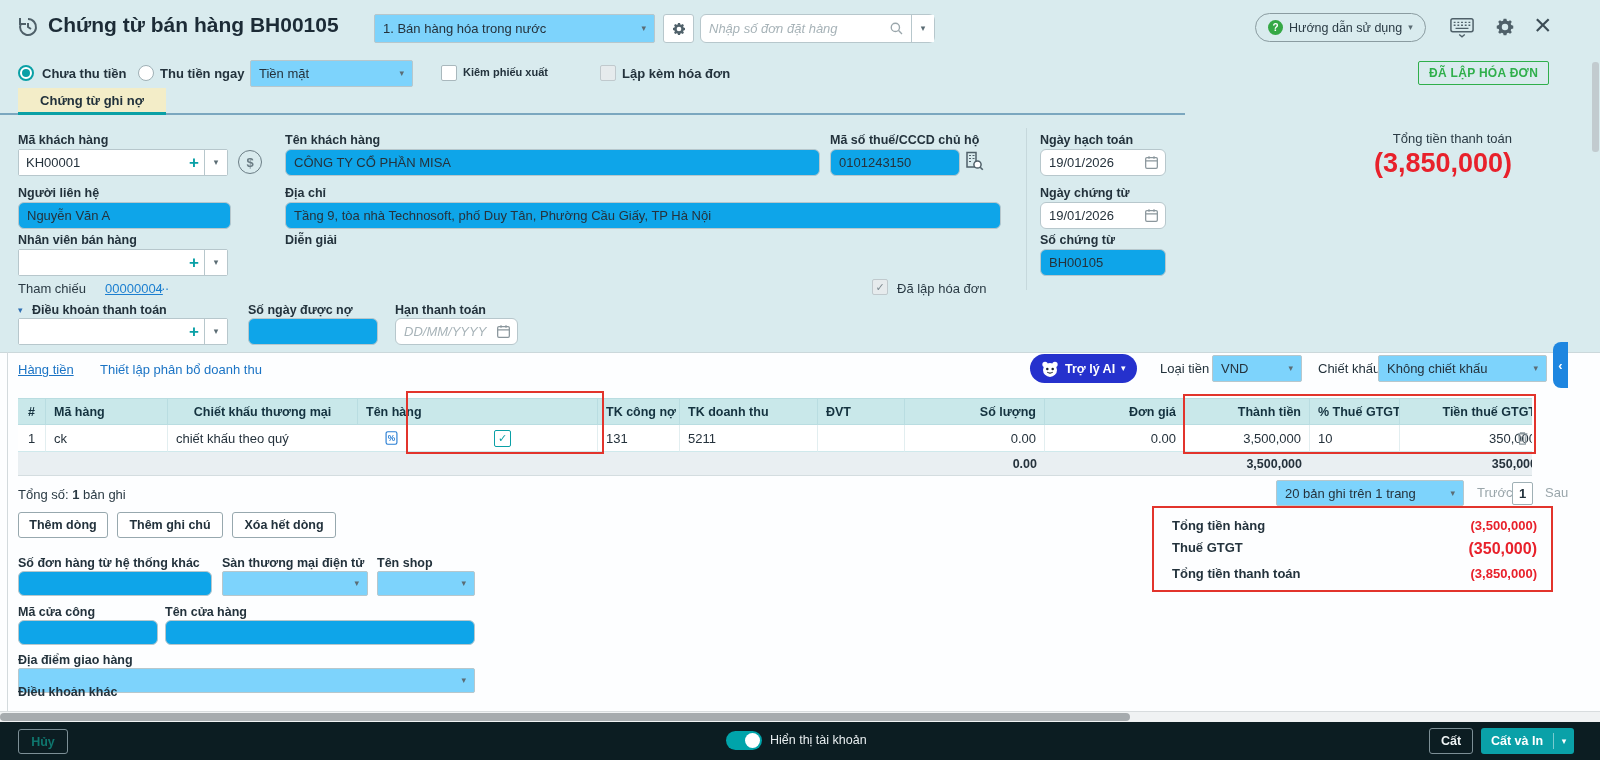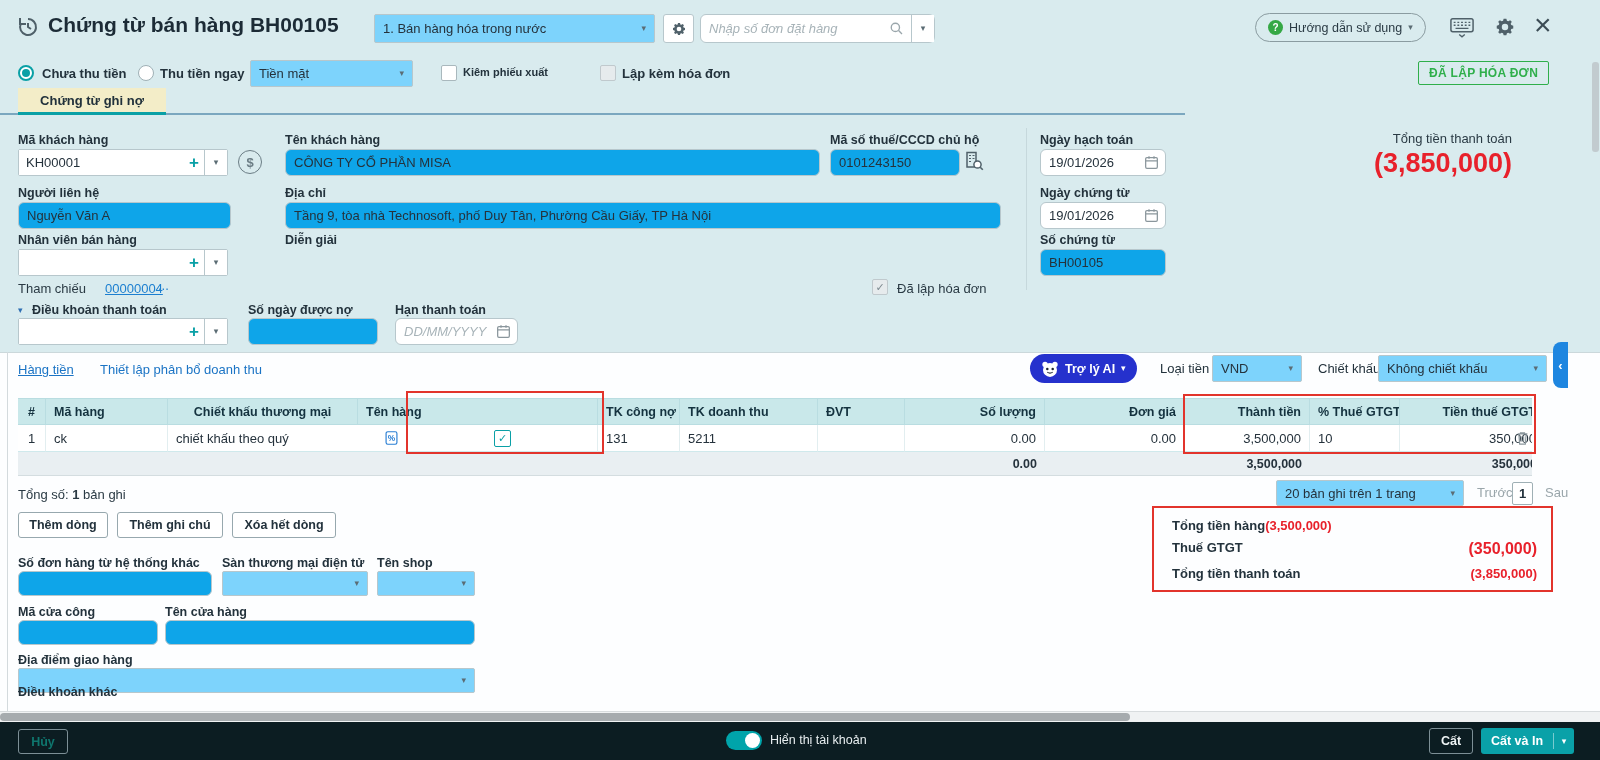--- a/index.html
+++ b/index.html
@@ -321,21 +321,21 @@
   </div>
   <span class="abs" style="left:1477px;top:485px;font-size:13px;color:#9aa6ab;cursor:pointer">Trước</span>
   <div class="abs" style="left:1512px;top:482px;width:21px;height:23px;border:1px solid #9fb0b5;border-radius:2px;box-sizing:border-box;display:flex;align-items:center;justify-content:center;font-size:13px;font-weight:700;color:#23323c;background:#fff">1</div>
   <span class="abs" style="left:1545px;top:485px;font-size:13px;color:#9aa6ab;cursor:pointer">Sau</span>
 
   <div class="btn-w" style="left:18px;top:512px;width:90px;height:26px">Thêm dòng</div>
   <div class="btn-w" style="left:117px;top:512px;width:106px;height:26px">Thêm ghi chú</div>
   <div class="btn-w" style="left:232px;top:512px;width:104px;height:26px">Xóa hết dòng</div>
 
   <div class="abs" style="left:1152px;top:506px;width:401px;height:86px;border:2px solid #e2342c;box-sizing:border-box;background:#fdfeff;display:flex;flex-direction:column;justify-content:space-evenly;padding:2px 0">
-    <div style="display:flex;padding:0 14px 0 18px">
+    <div style="display:flex;justify-content:space-between;padding:0 14px 0 18px">
       <span style="font-size:13px;font-weight:700;color:#23323c">Tổng tiền hàng</span>
       <span style="font-size:13px;font-weight:700;color:#e8212b">(3,500,000)</span>
     </div>
     <div style="display:flex;justify-content:space-between;padding:0 14px 0 18px">
       <span style="font-size:13px;font-weight:700;color:#23323c">Thuế GTGT</span>
       <span style="font-size:16px;font-weight:700;color:#e8212b">(350,000)</span>
     </div>
     <div style="display:flex;justify-content:space-between;padding:0 14px 0 18px">
       <span style="font-size:13px;font-weight:700;color:#23323c">Tổng tiền thanh toán</span>
       <span style="font-size:13px;font-weight:700;color:#e8212b">(3,850,000)</span>

